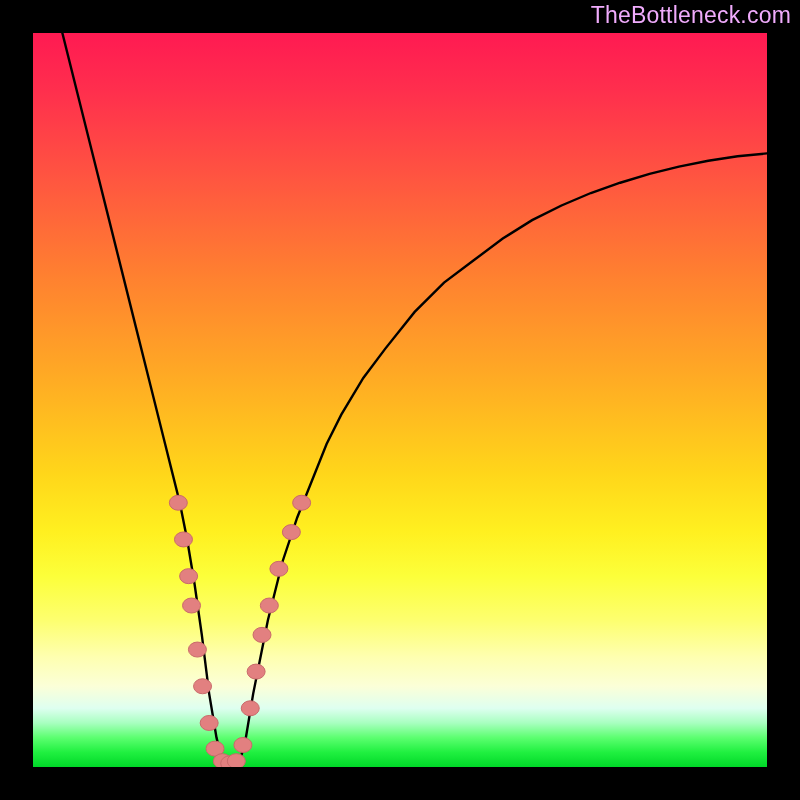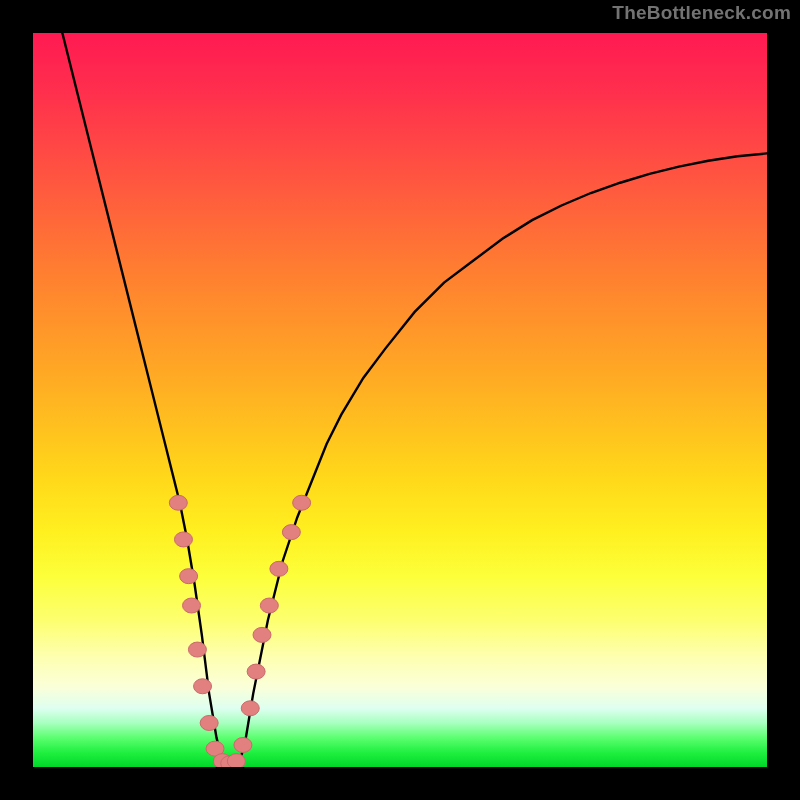--- a/index.html
+++ b/index.html
@@ -57,23 +57,23 @@
     position: absolute;
     top: 0;
     left: 0;
     width: 734px;
     height: 734px;
   }
   .watermark {
     position: absolute;
     top: 2px;
     right: 9px;
-    color: #737373;
-    font-size: 19px;
-    font-weight: 700;
+    color: #f0abfc;
+    font-size: 23px;
+    font-weight: 400;
     letter-spacing: 0.2px;
   }
 </style>
 </head>
 <body>
 
 <div class="frame">
   <div class="plot">
     <div class="gradient"></div>
     <svg class="chart" viewBox="0 0 734 734">

